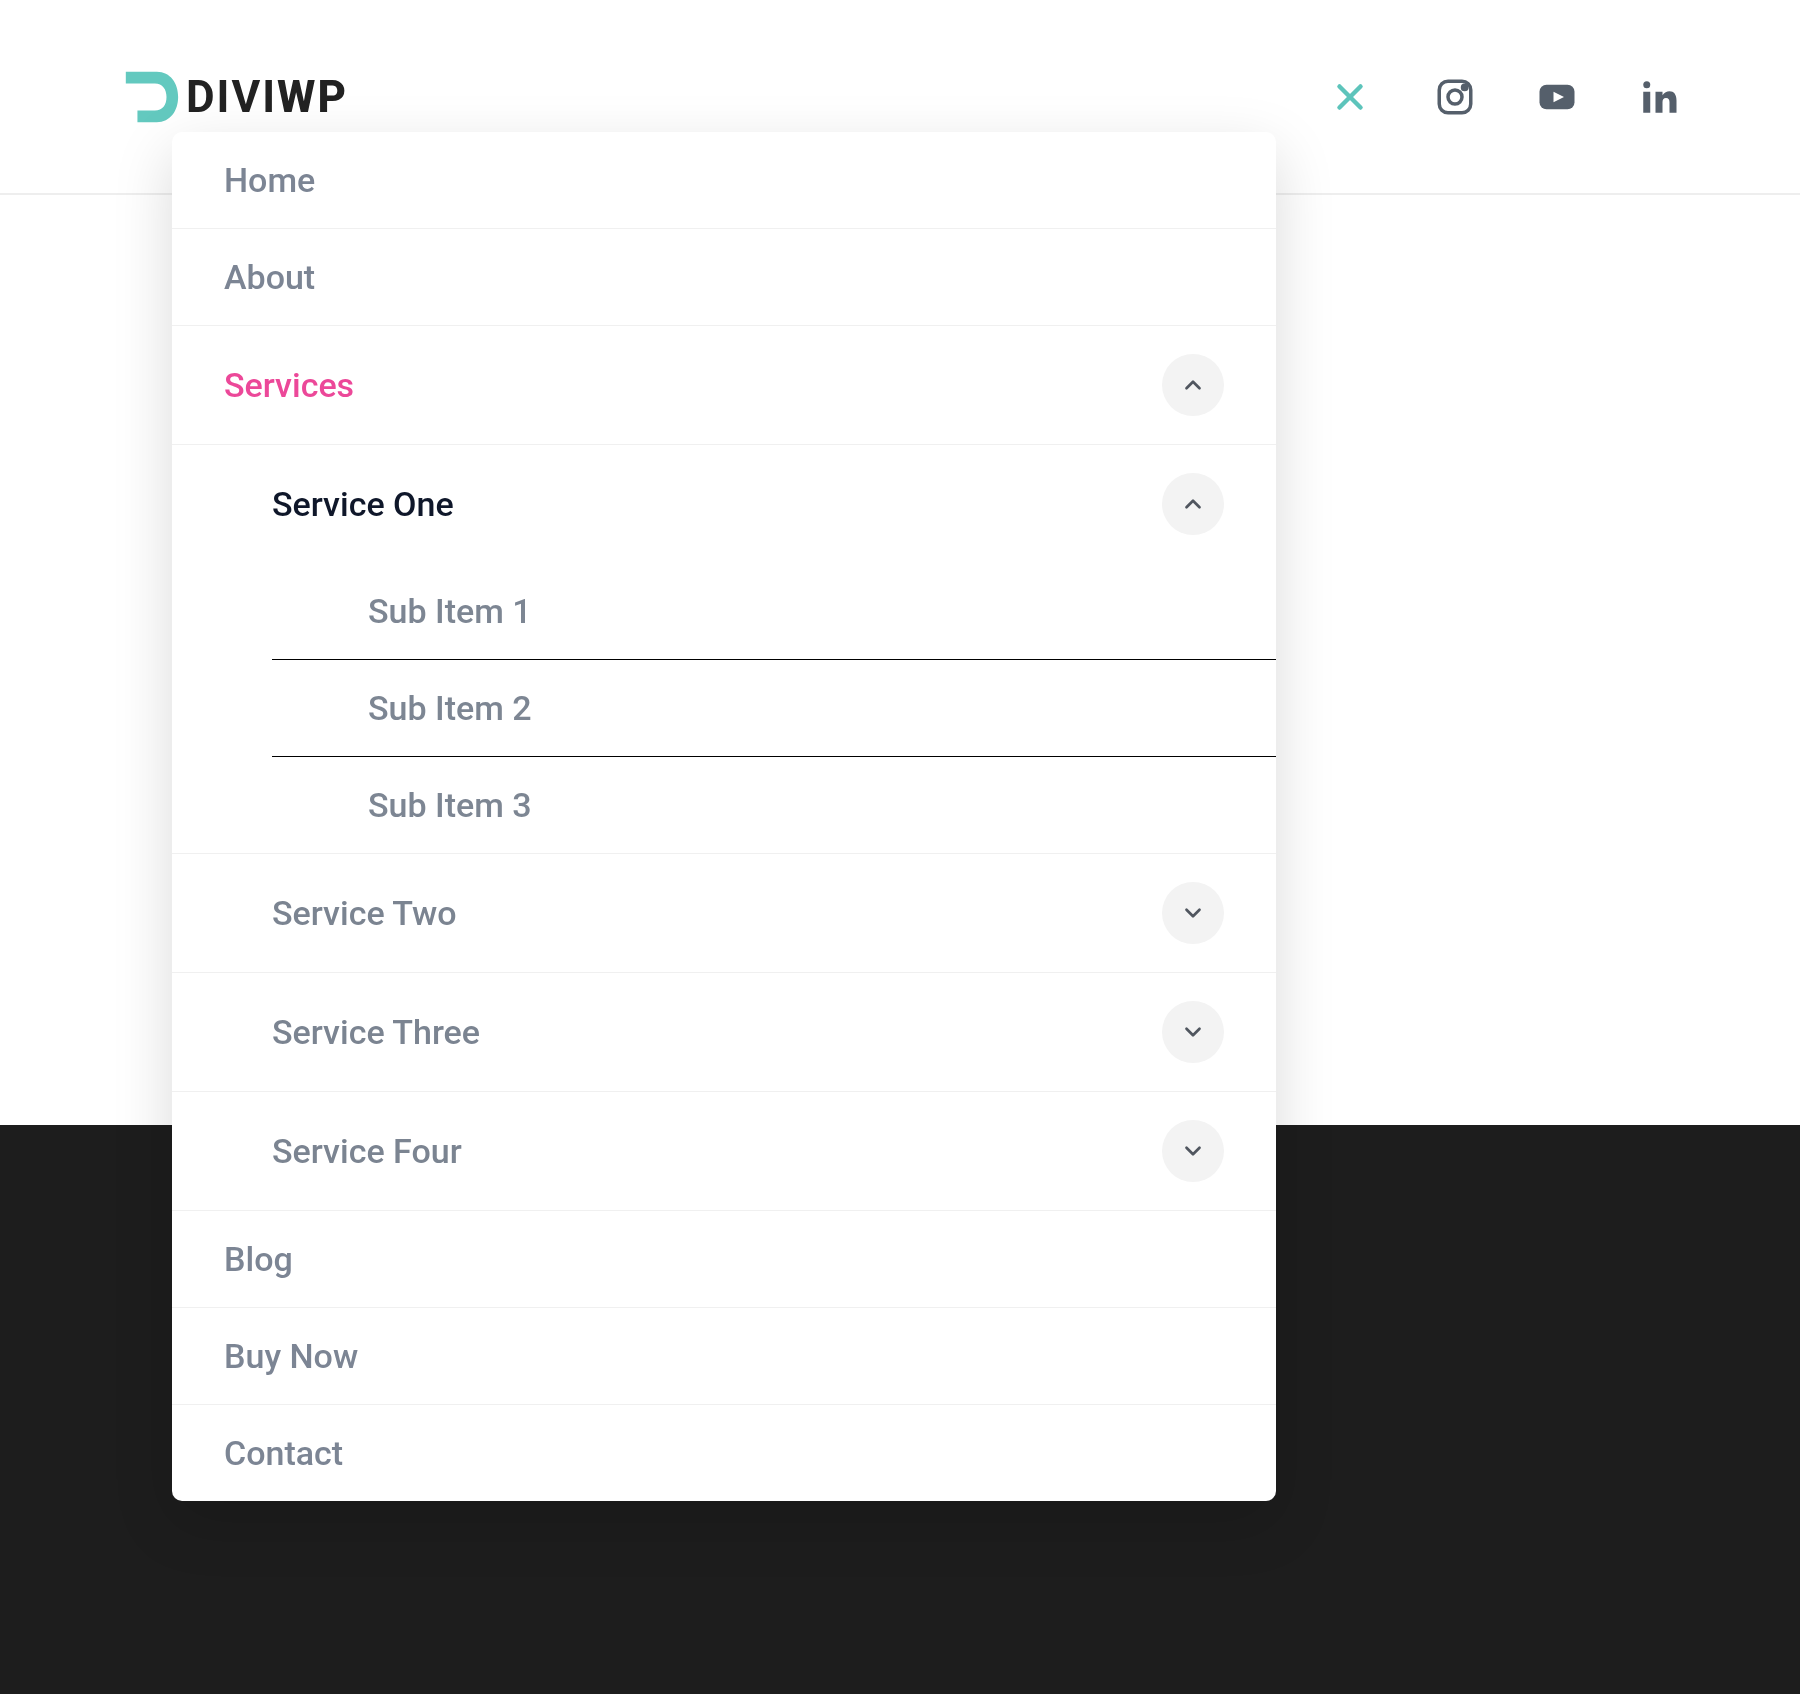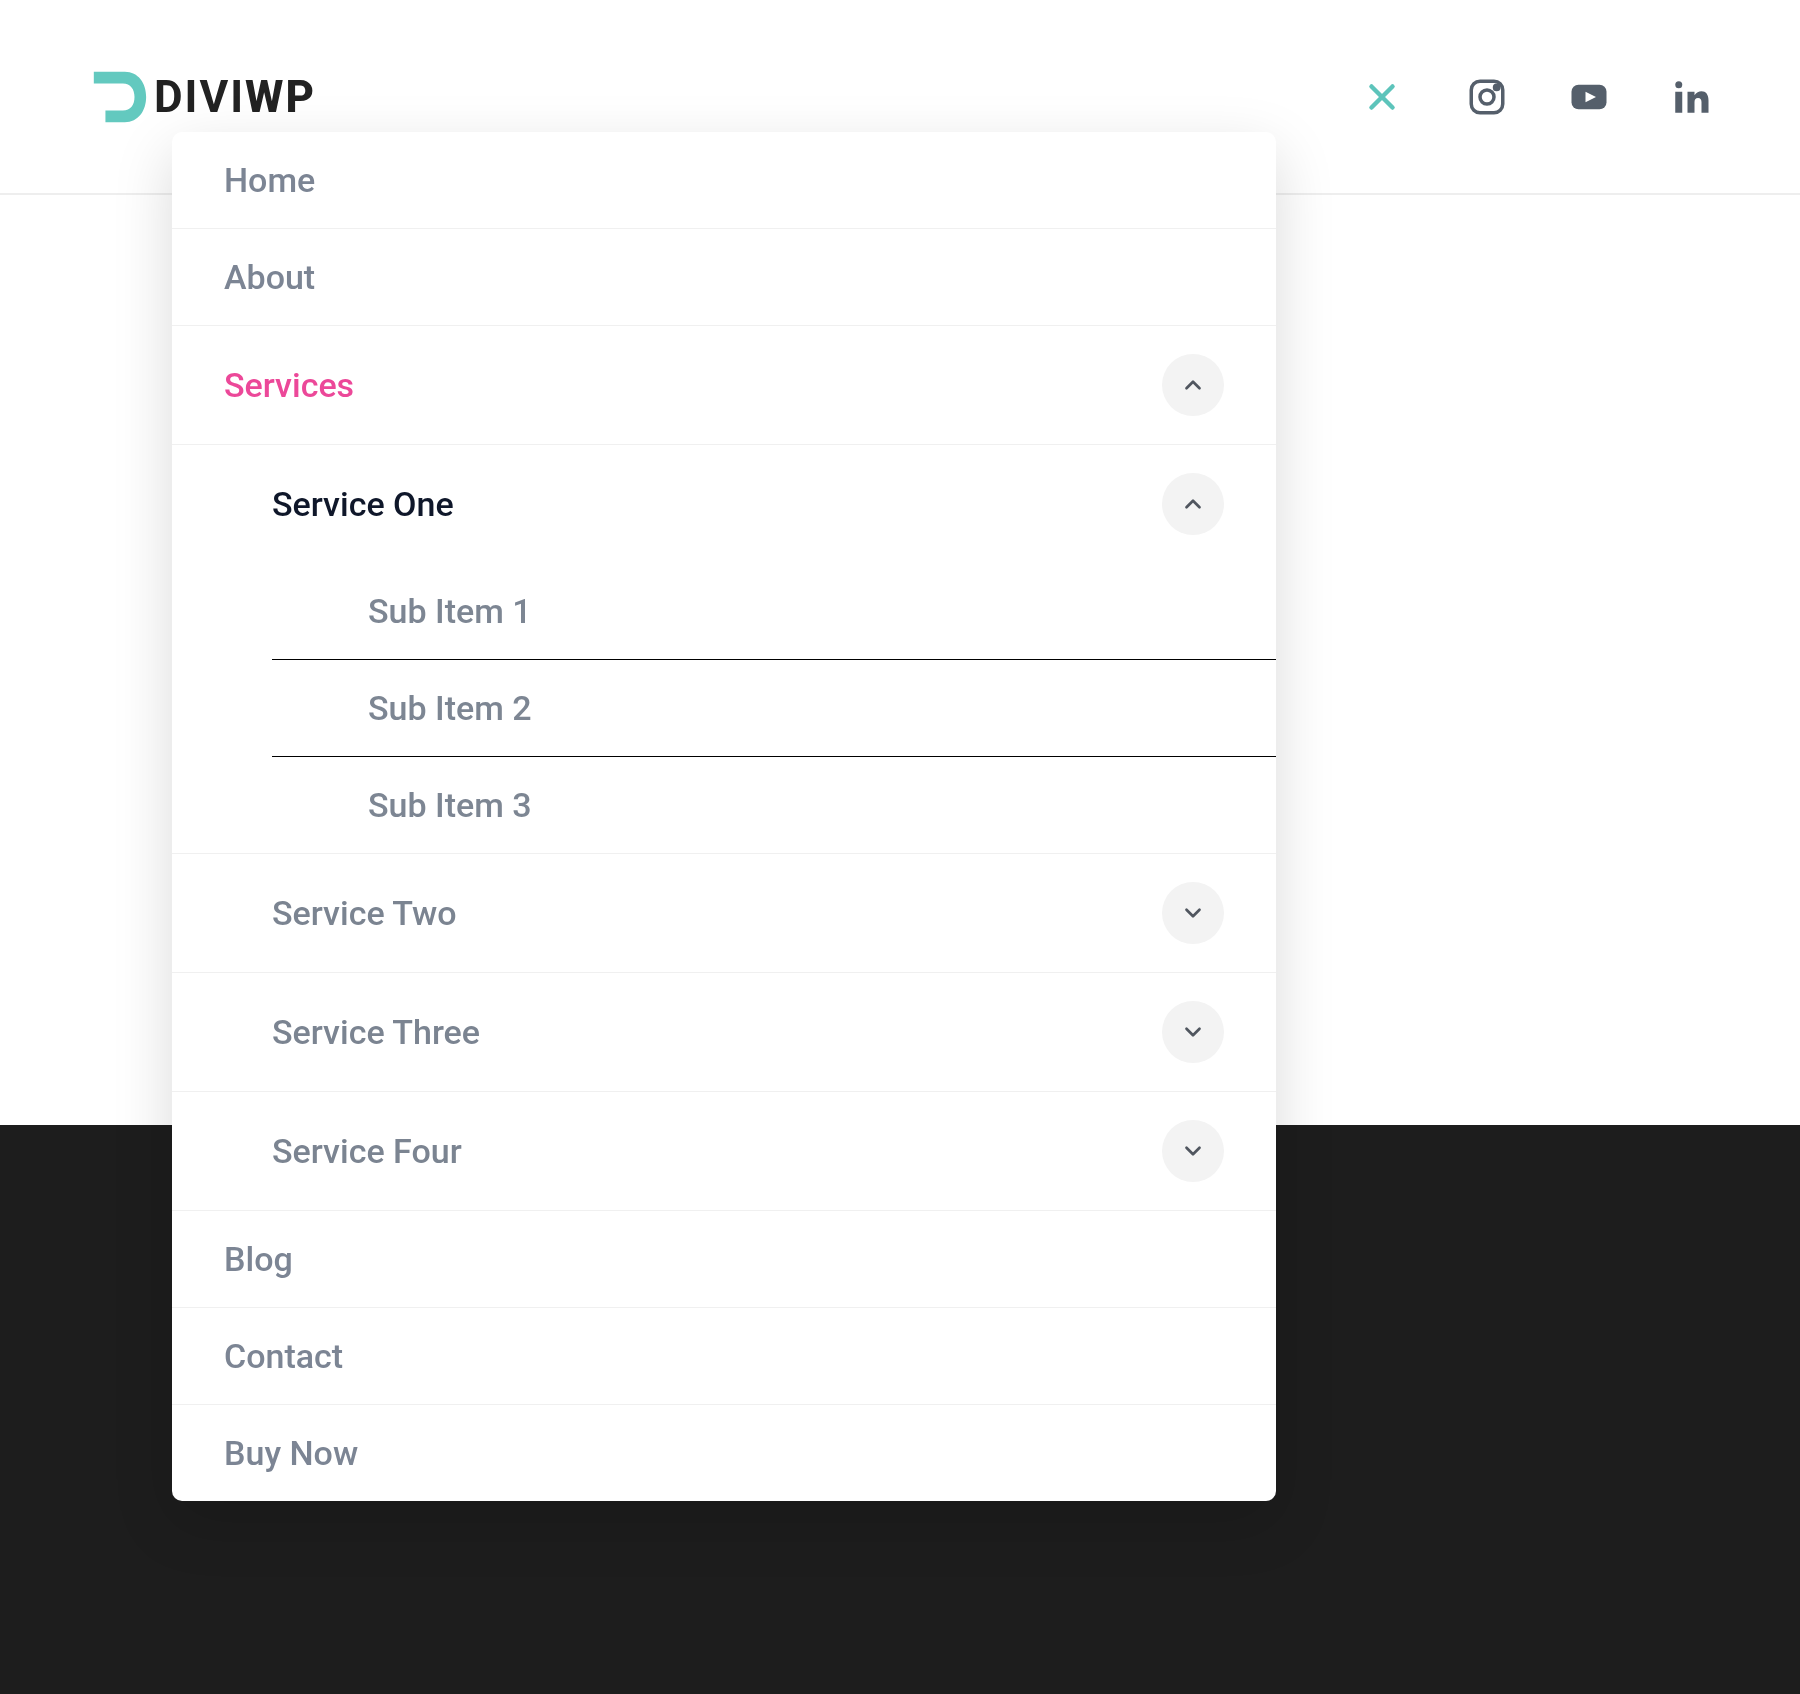--- a/index.html
+++ b/index.html
@@ -15,21 +15,21 @@
       position: relative;
       overflow: hidden;
     }
     .header {
       width: 100%;
       height: 195px;
       background: #fff;
       border-bottom: 2px solid #eee;
       display: flex;
       align-items: center;
-      padding: 0 88px;
+      padding: 0 120px;
       justify-content: space-between;
     }
     .logo-wrap {
       display: flex;
       align-items: center;
       gap: 4px;
     }
     .logo-d {
       width: 62px;
       height: 62px;
@@ -292,20 +292,20 @@
       </span>
     </div>
 
   </div>
 
   <div class="menu-item level-0">
     <span class="label">Blog</span>
   </div>
 
   <div class="menu-item level-0">
+    <span class="label">Buy Now</span>
+  </div>
+
+  <div class="menu-item level-0">
     <span class="label">Contact</span>
   </div>
 
-  <div class="menu-item level-0">
-    <span class="label">Buy Now</span>
-  </div>
-
 </div>
 
 </body></html>

